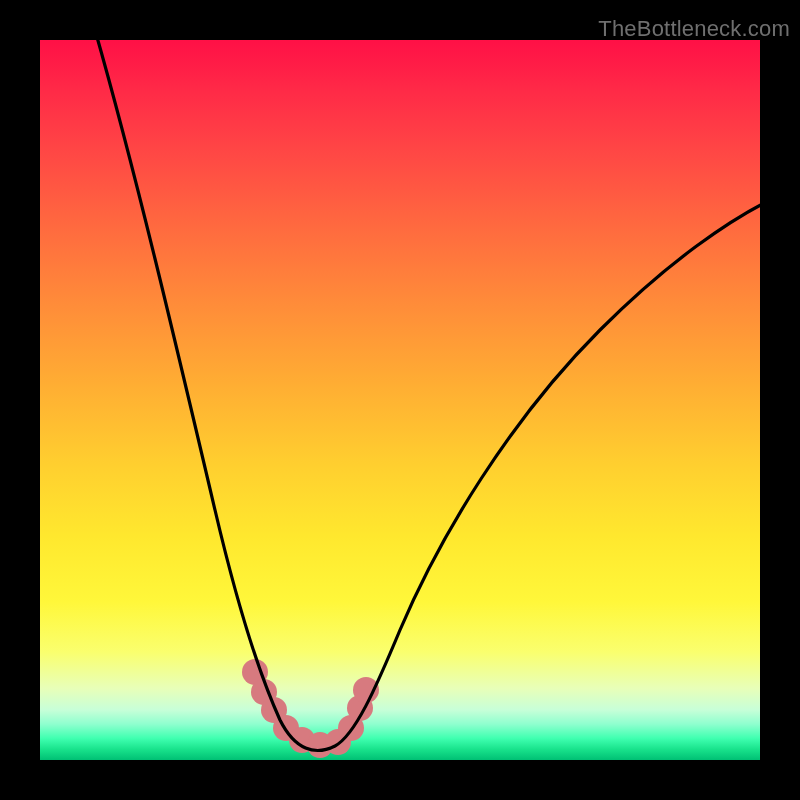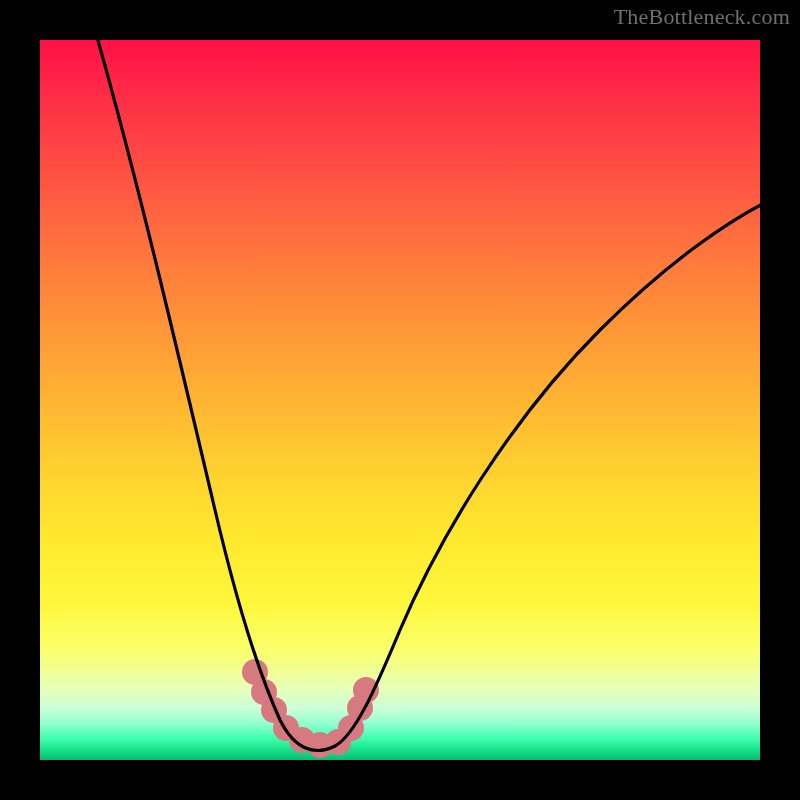--- a/index.html
+++ b/index.html
@@ -40,29 +40,28 @@
       #e8ffb8 90%,
       #c8ffd8 93%,
       #8fffcf 95%,
       #3fffb0 97%,
       #19e38c 98.5%,
       #00c074 100%
     );
   }
   .watermark {
     position: absolute;
-    top: 4px;
+    top: 16px;
     right: 10px;
     color: #6f6f6f;
     font-size: 22px;
     font-weight: 500;
     letter-spacing: 0.2px;
     user-select: none;
     pointer-events: none;
-    font-family: Liberation Serif, serif;
   }
   svg.curves {
     position: absolute;
     left: 0;
     top: 0;
     width: 720px;
     height: 720px;
     overflow: visible;
   }
 </style>

